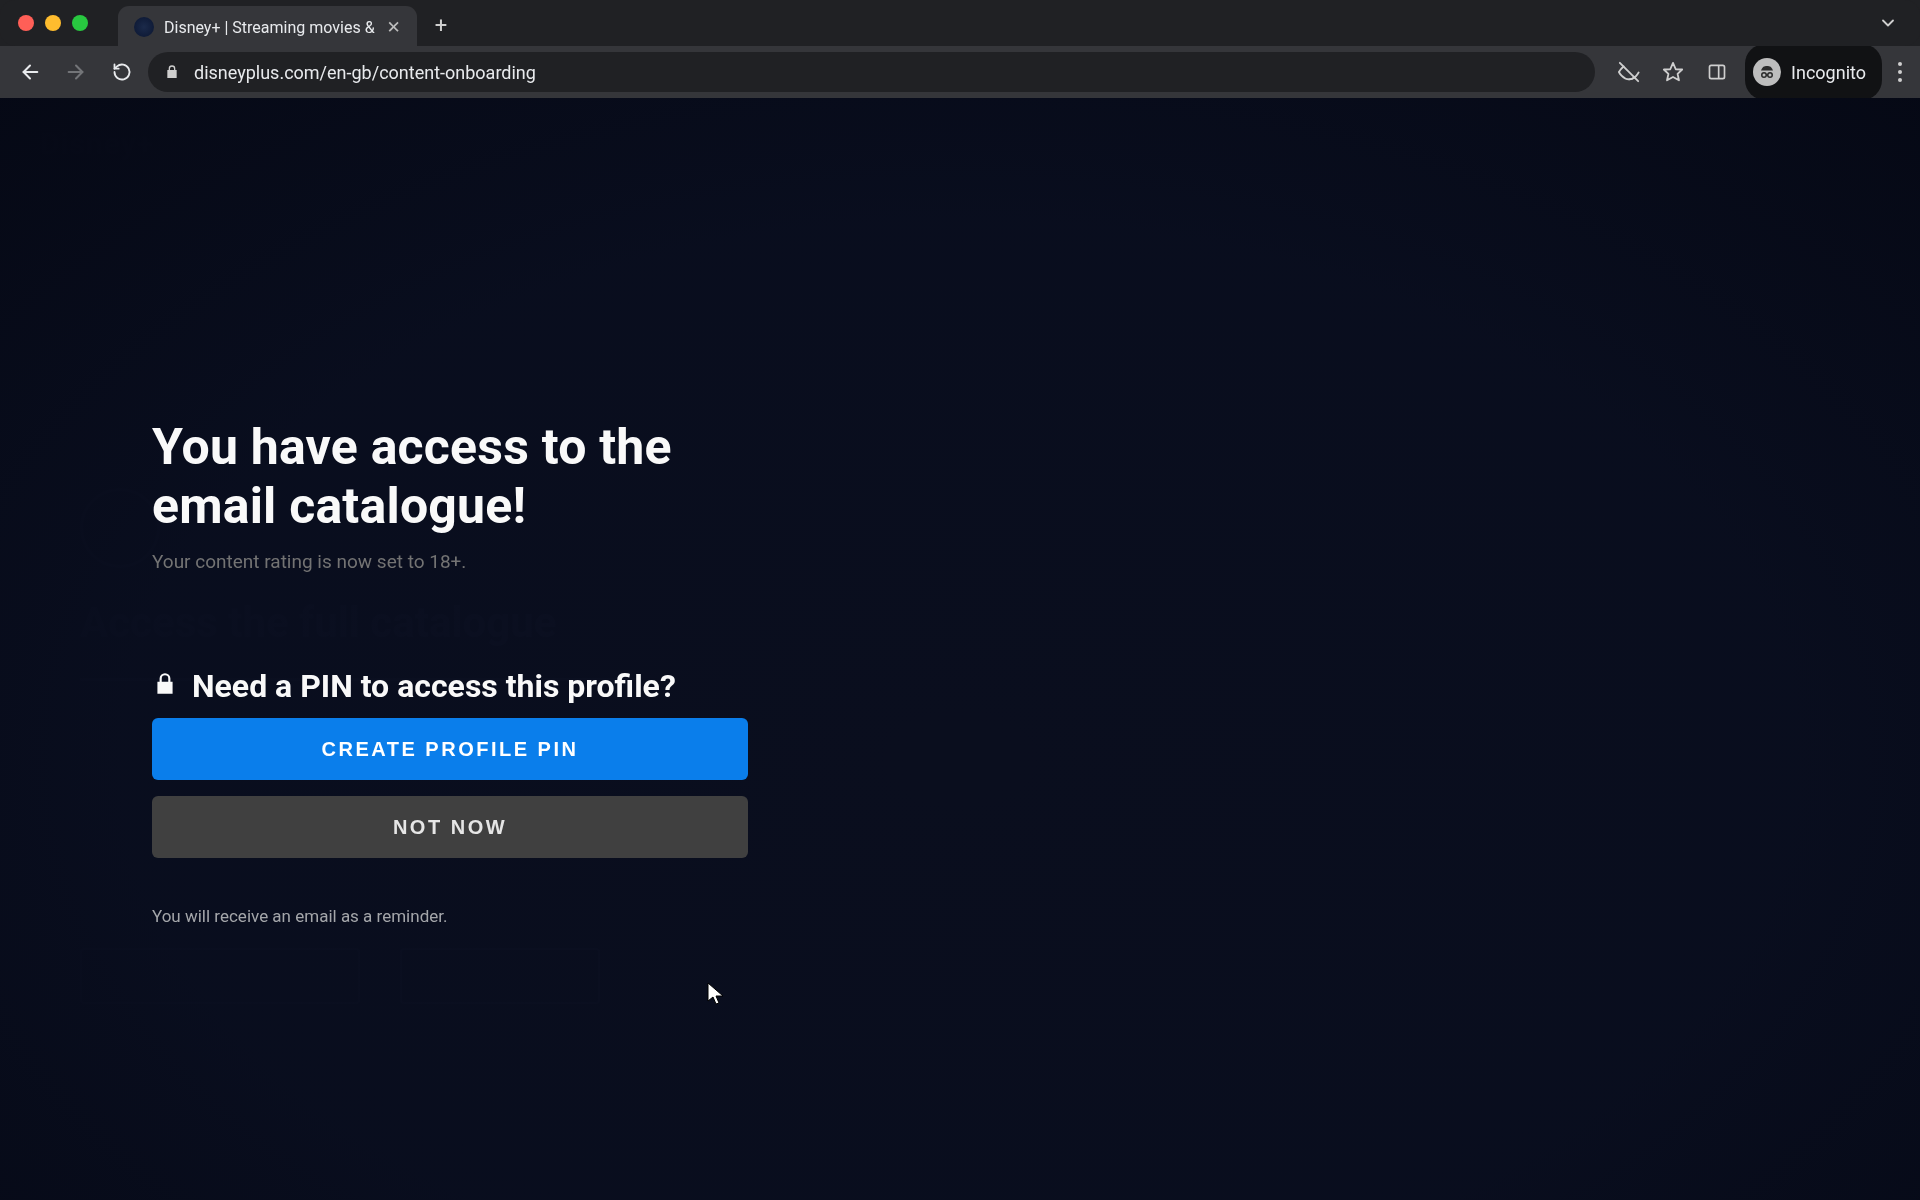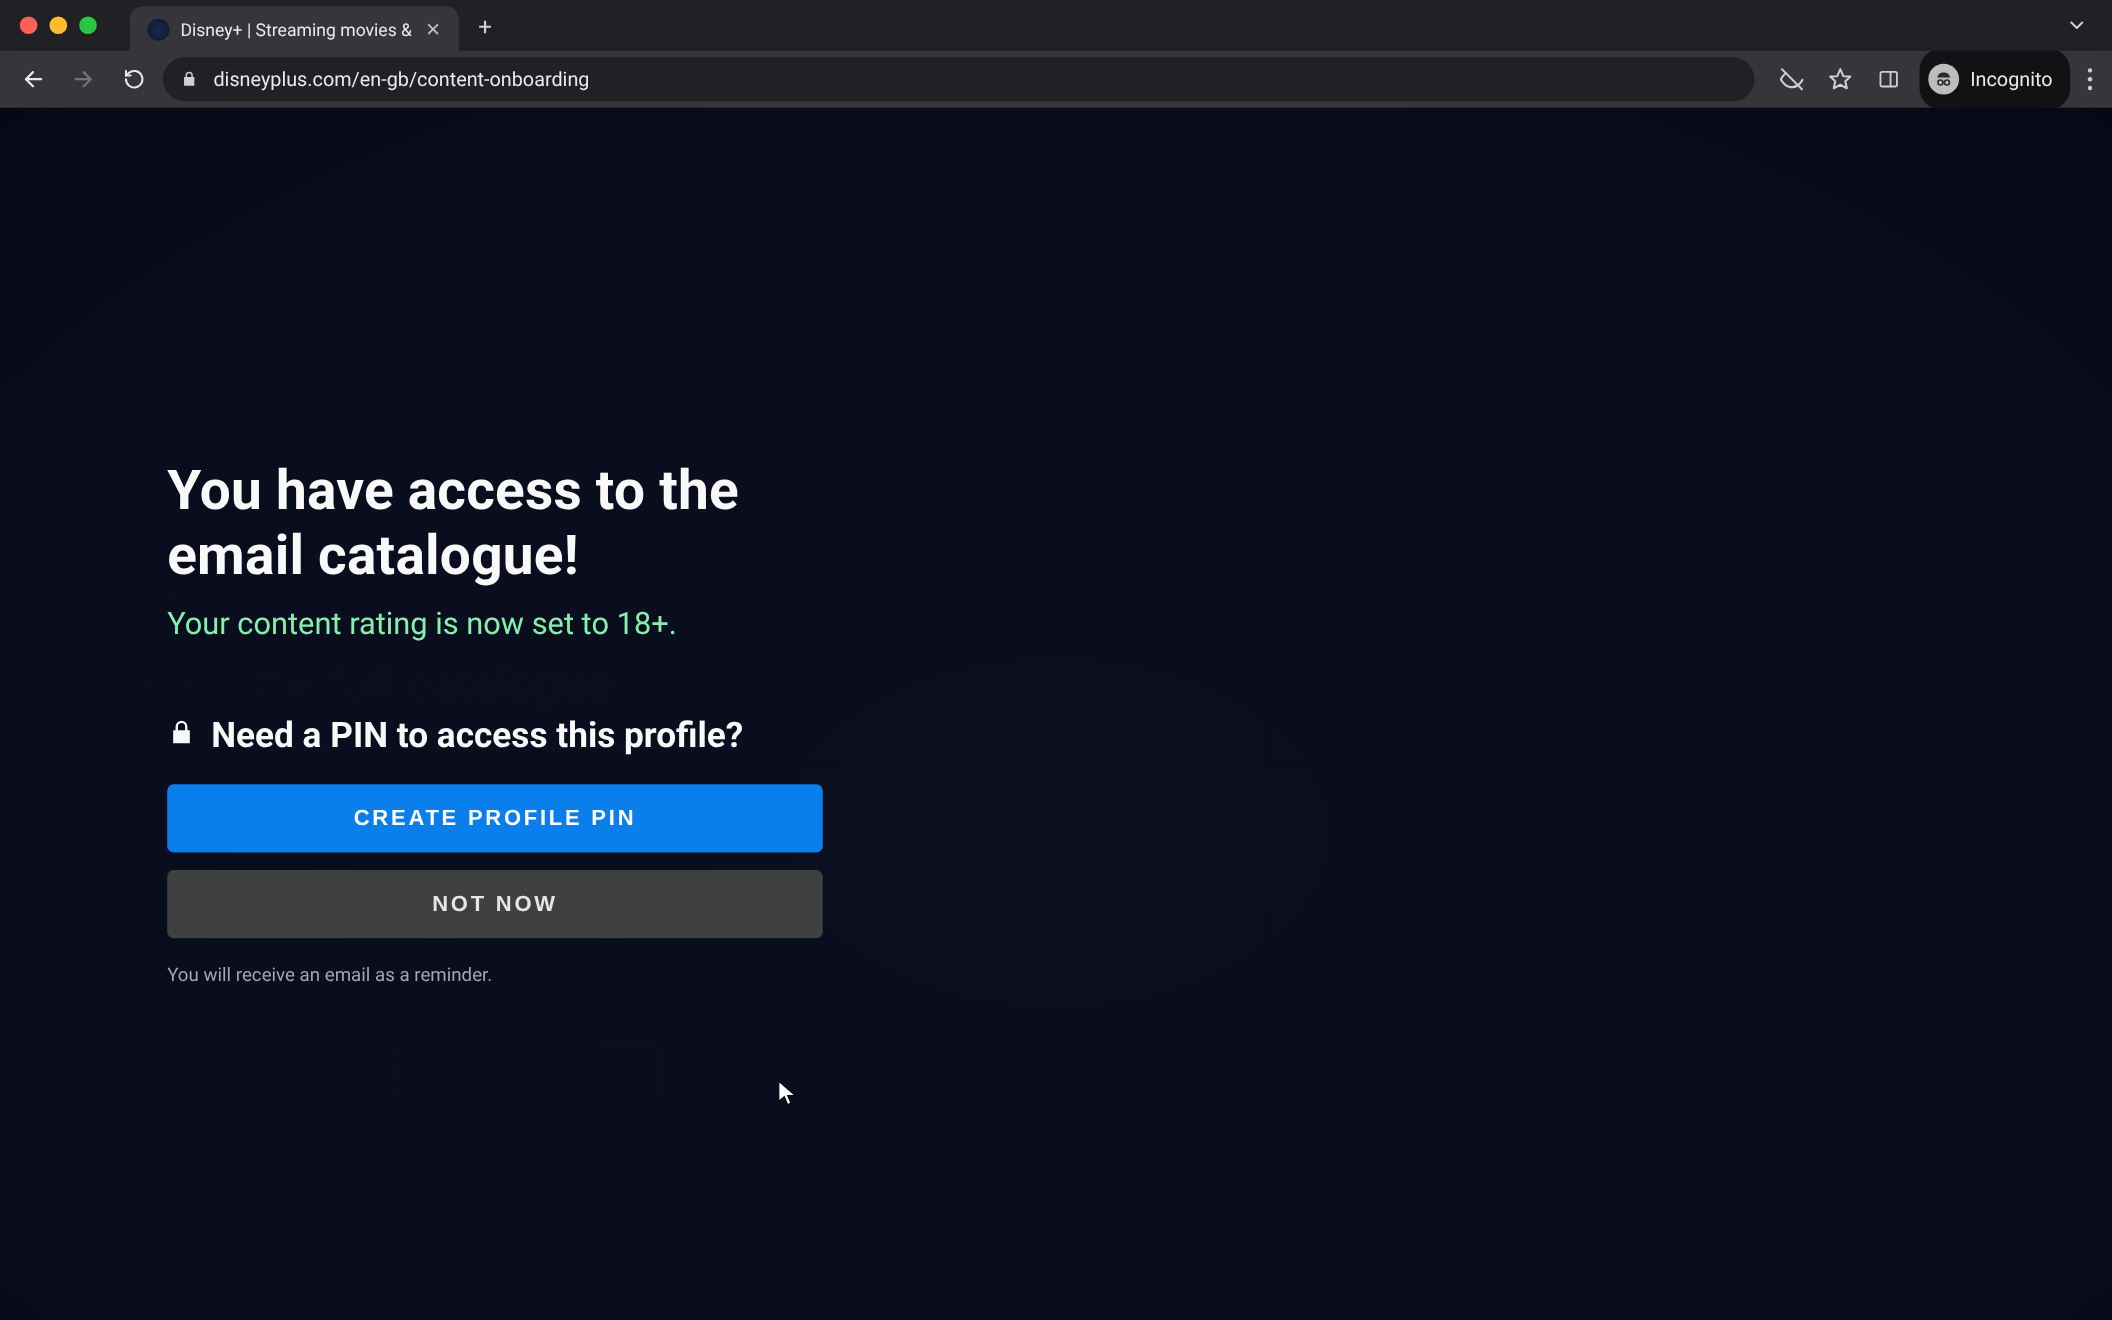--- a/index.html
+++ b/index.html
@@ -182,28 +182,28 @@
       color:#f9f9f9;
     }
     .modal h1 {
       font-size:50px;
       font-weight:700;
       line-height:1.18;
       letter-spacing:0.2px;
       margin-bottom:14px;
     }
     .modal .sub {
-      font-size:28px;
-      color:#86efac;
-      margin-bottom:66px;
+      font-size:19px;
+      color:#737373;
+      margin-bottom:94px;
     }
     .pin-row {
       display:flex; align-items:center; gap:14px;
       font-size:32px; font-weight:700;
-      margin-bottom:26px;
+      margin-bottom:13px;
     }
     .pin-row svg { flex:0 0 26px; }
 
     .btn {
       width:100%;
       height:62px;
       border-radius:6px;
       border:none;
       font-size:20px;
       font-weight:600;
@@ -216,20 +216,21 @@
       margin-bottom:16px;
     }
     .btn-secondary {
       background:#404040;
       color:#e6e6e6;
       margin-bottom:24px;
     }
     .note {
       font-size:17px;
       color:#a4a6aa;
+      margin-top:24px;
     }
 
     
     .cursor {
       position:absolute;
       left:707px; top:884px;
       pointer-events:none;
     }
   </style>
 </head>

